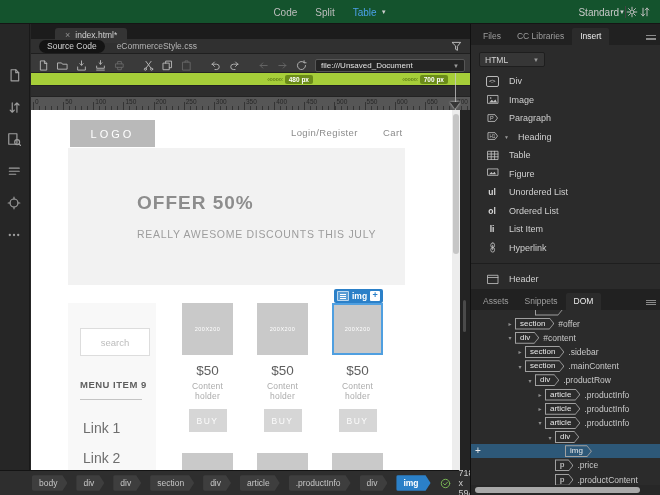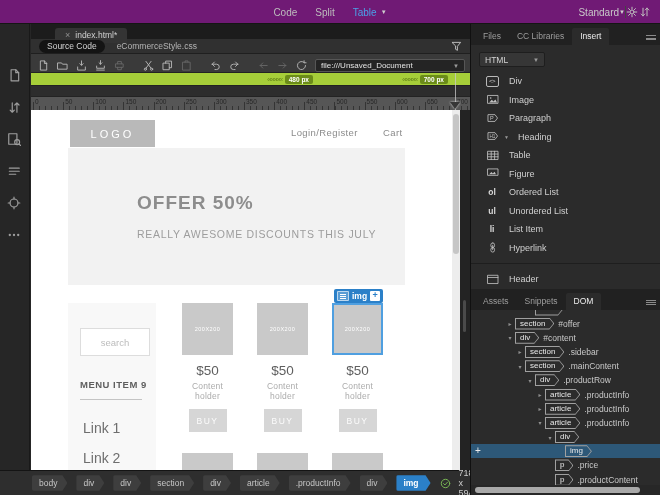--- a/index.html
+++ b/index.html
@@ -2,21 +2,21 @@
 <html><head>
 <meta charset="utf-8">
 <style>
   * { margin:0; padding:0; box-sizing:border-box; font-family:"Liberation Sans",sans-serif; }
   html,body { background:#111; }
   #app { position:relative; width:660px; height:495px; background:#262626; overflow:hidden;
          --accent:#2b80c8; --green:#a6ce39; --domsel:#2d5878; --live:#4ba0e8; --check:#7ebf57; }
   svg { fill:none; stroke:currentColor; stroke-width:1; stroke-linecap:round; stroke-linejoin:round; display:block; }
 
   
-  #topbar { position:absolute; left:0; top:0; width:660px; height:24px; background:#701a75; border-bottom:1px solid #151515; }
+  #topbar { position:absolute; left:0; top:0; width:660px; height:24px; background:#14532d; border-bottom:1px solid #151515; }
   .tb-center { position:absolute; left:50%; top:0; height:24px; transform:translateX(-50%); display:flex; align-items:center; gap:18px; font-size:10px; color:#bdbdbd; }
   .tb-live { color:var(--live); display:flex; align-items:center; gap:4px; }
   .caret { font-size:6px; color:#cfcfcf; }
   .tb-right { position:absolute; right:8px; top:0; height:24px; display:flex; align-items:center; font-size:10px; color:#c9c9c9; }
   .tb-sep { width:1px; height:12px; background:#444; }
   .tico { width:13px; height:13px; color:#c0c0c0; }
 
   
   #lefttoolbar { position:absolute; left:0; top:24px; width:30px; height:446px; background:#262626; border-right:1px solid #191919; display:flex; flex-direction:column; align-items:center; padding-top:44px; gap:17px; }
   #lefttoolbar .lico { width:15px; height:15px; color:#9e9e9e; }
@@ -496,29 +496,29 @@
           <span class="ic">
             <svg viewBox="0 0 12 12" style="width:13px;height:11px">
               <rect x="1" y="1" width="11" height="7"></rect>
               <path d="M3 10h7M2.4 6.8l2.4-2.4 1.6 1.6 1.8-2 1.6 2.8z" fill="currentColor" stroke="none"></path>
             </svg>
           </span>
           <span>Figure</span>
         </div>
         <div class="irow">
           <span class="ic">
+            <span class="ictext">ul</span>
+          </span>
+          <span>Unordered List</span>
+        </div>
+        <div class="irow">
+          <span class="ic">
             <span class="ictext">ol</span>
           </span>
           <span>Ordered List</span>
-        </div>
-        <div class="irow">
-          <span class="ic">
-            <span class="ictext">ul</span>
-          </span>
-          <span>Unordered List</span>
         </div>
         <div class="irow">
           <span class="ic">
             <span class="ictext">li</span>
           </span>
           <span>List Item</span>
         </div>
         <div class="irow">
           <span class="ic">
             <svg viewBox="0 0 12 12" style="width:13px;height:11px">

